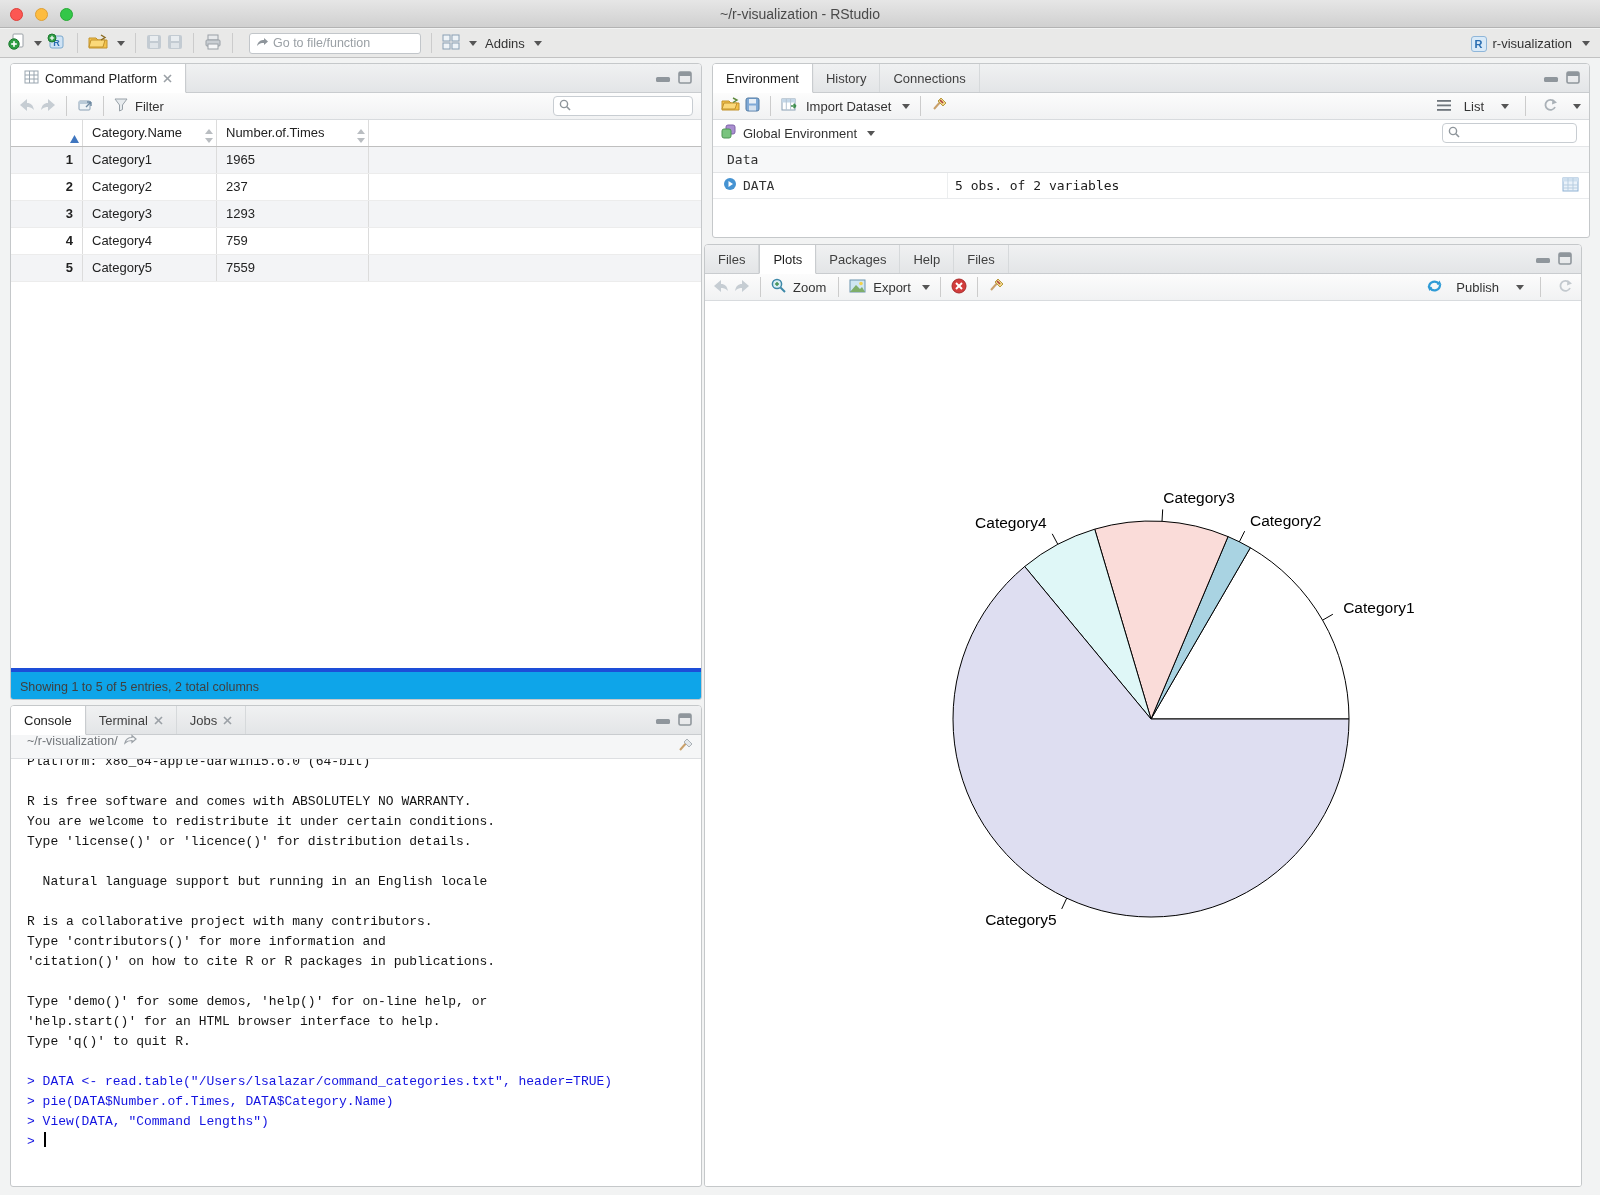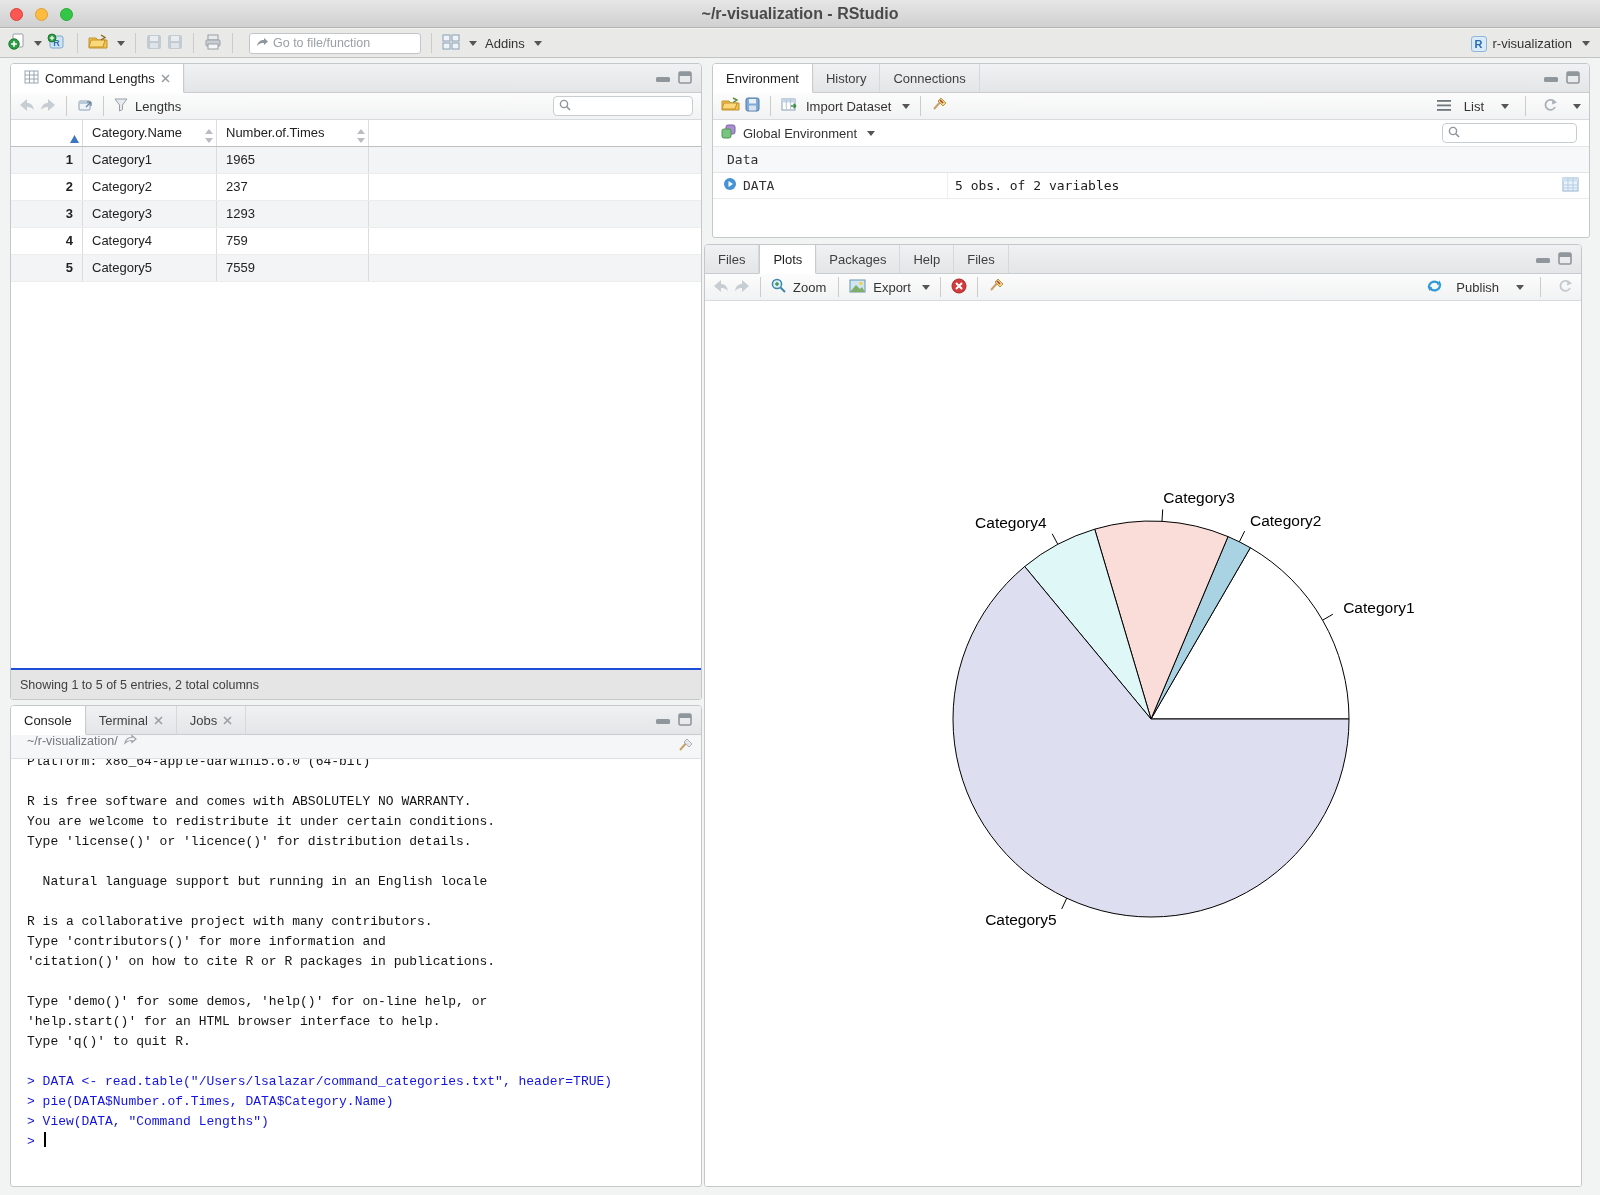--- a/index.html
+++ b/index.html
@@ -1,20 +1,20 @@
 <!DOCTYPE html>
 <html><head>
 <meta charset="utf-8">
 <style>
   *{box-sizing:border-box;margin:0;padding:0}
   html,body{width:1600px;height:1195px}
   body{font-family:"Liberation Sans",sans-serif;background:#f2f3f3;position:relative;overflow:hidden;font-size:13px;color:#333}
 
   
-  .titlebar{position:absolute;left:0;top:0;width:1600px;height:28px;background:linear-gradient(#e6e6e6,#d0d0d0);border-bottom:1px solid #b3b3b3;text-align:center;line-height:28px;font-weight:700;color:#4a4a4a;font-size:16px}
+  .titlebar{position:absolute;left:0;top:0;width:1600px;height:28px;background:linear-gradient(#e6e6e6,#d0d0d0);border-bottom:1px solid #b3b3b3;text-align:center;line-height:28px;font-weight:400;color:#4a4a4a;font-size:14px}
   .lights{position:absolute;left:10px;top:8px;display:flex;gap:12px}
   .light{width:13px;height:13px;border-radius:50%}
   .light.red{background:#fc5753;border:1px solid #df3e38}
   .light.yellow{background:#fdbc40;border:1px solid #de9f34}
   .light.green{background:#33c748;border:1px solid #27aa35}
 
   .maintoolbar{position:absolute;left:0;top:29px;width:1600px;height:29px;background:#e9e9e8;border-bottom:1px solid #c2c2c2;display:flex;align-items:center;padding:0 8px;gap:5px}
   .tsep{width:1px;height:20px;background:#cccccc;margin:0 5px}
   .caret{display:inline-block;width:0;height:0;border-left:4px solid transparent;border-right:4px solid transparent;border-top:5px solid #555;margin-left:4px;vertical-align:middle}
   .goto{width:172px;height:21px;border:1px solid #c2c6ca;border-radius:3px;background:#fff;display:flex;align-items:center;padding:0 6px;gap:5px;margin-left:6px}
@@ -47,21 +47,21 @@
   .dv-table{font-size:13px;color:#222}
   .dv-hrow,.dv-row{display:flex;height:27px;line-height:26px}
   .dv-hrow{font-weight:normal;border-bottom:1px solid #bfbfbf}
   .dv-c0{width:72px;text-align:right;padding-right:9px;border-right:1px solid #dcdcdc;position:relative}
   .dv-c1{width:134px;padding-left:9px;border-right:1px solid #dcdcdc;position:relative}
   .dv-c2{width:152px;padding-left:9px;border-right:1px solid #dcdcdc;position:relative}
   .dv-row{border-bottom:1px solid #ececec}
   .dv-row:nth-child(odd){background:#f3f4f6}
   .dv-row .dv-c0{font-weight:600;color:#222}
   .sortcarets{position:absolute;right:3px;top:6px}
-  .dv-status{position:absolute;left:0;bottom:0;width:100%;height:31px;background:#e5e5e5;border-top:2px solid #1d4ed8;line-height:30px;padding-left:9px;font-size:12.5px;color:#404040}
+  .dv-status{position:absolute;left:0;bottom:0;width:100%;height:31px;background:#0ea5e9;border-top:4px solid #1d4ed8;line-height:30px;padding-left:9px;font-size:12.5px;color:#404040}
 
   
   .pathbar{height:24px;background:#f5f6f7;border-bottom:1px solid #dddfe2;display:flex;align-items:center;padding:0 10px 12px 16px;gap:6px;font-size:12.5px;color:#72767a;position:relative}
   .console-body{padding:2px 0 0 16px;font-family:Liberation Mono, monospace;font-size:13px;line-height:20px;color:#141414;overflow:hidden;height:427px}
   .console-body>div{white-space:pre}
   .console-body>div:first-child{margin-top:-9px}
   .cline.in{color:#1414e0}
   .cursor{display:inline-block;width:2px;height:15px;background:#000;vertical-align:-2px;margin-left:1px}
 
   
@@ -175,21 +175,21 @@
     <div class="tab active">
       <span class="icon">
         <svg width="15" height="14">
             <rect x="1" y="1" width="13" height="12" fill="#fff" stroke="#9aa6b0"></rect>
             <line x1="1" y1="5" x2="14" y2="5" stroke="#9aa6b0"></line>
             <line x1="1" y1="9" x2="14" y2="9" stroke="#9aa6b0"></line>
             <line x1="5.5" y1="1" x2="5.5" y2="13" stroke="#9aa6b0"></line>
             <line x1="10" y1="1" x2="10" y2="13" stroke="#9aa6b0"></line>
           </svg>
       </span>
-      <span>Command Lengths</span>
+      <span>Command Platform</span>
       <span class="icon">
         <svg width="9" height="9">
             <line x1="1" y1="1" x2="8" y2="8" stroke="#9aa0a6" stroke-width="1.6"></line>
             <line x1="8" y1="1" x2="1" y2="8" stroke="#9aa0a6" stroke-width="1.6"></line>
           </svg>
       </span>
     </div>
     <div class="minmax">
       <span class="icon"><svg width="16" height="12">
             <rect x="1" y="6" width="14" height="5" rx="1.5" fill="#8f969c"></rect>
@@ -210,21 +210,21 @@
     <span class="tsep"></span>
     <span class="icon"><svg width="16" height="14">
           <rect x="2" y="3" width="11" height="9" rx="1" fill="#eef3f7" stroke="#8aa0b4"></rect>
           <rect x="2" y="3" width="11" height="3" fill="#b9cad8"></rect>
           <path d="M9 9 L14 4 M14 4 L14 8 M14 4 L10 4" stroke="#6f8aa2" stroke-width="1.4" fill="none"></path>
         </svg></span>
     <span class="tsep"></span>
     <span class="icon"><svg width="14" height="14">
           <path d="M1 1 L13 1 L8.5 7 L8.5 11.5 L5.5 13 L5.5 7 Z" fill="#e7ebee" stroke="#98a1a8"></path>
         </svg></span>
-    <span class="lbl">Lengths</span>
+    <span class="lbl">Filter</span>
     <div class="right-group">
       <div class="searchbox" style="width:140px">
         <span class="icon"><svg width="12" height="12">
               <circle cx="5" cy="5" r="3.6" fill="none" stroke="#8e959b" stroke-width="1.4"></circle>
               <line x1="7.8" y1="7.8" x2="11" y2="11" stroke="#8e959b" stroke-width="1.6"></line>
             </svg></span>
         <input type="text" value="" style="">
       </div>
     </div>
   </div>

